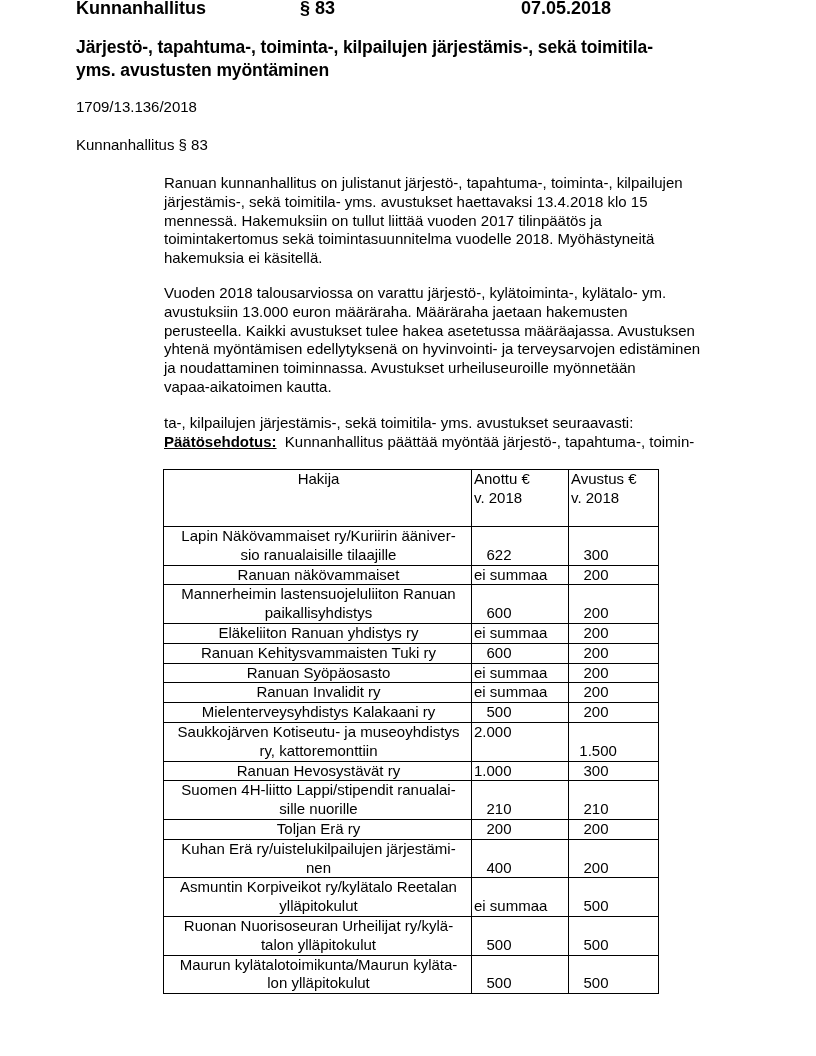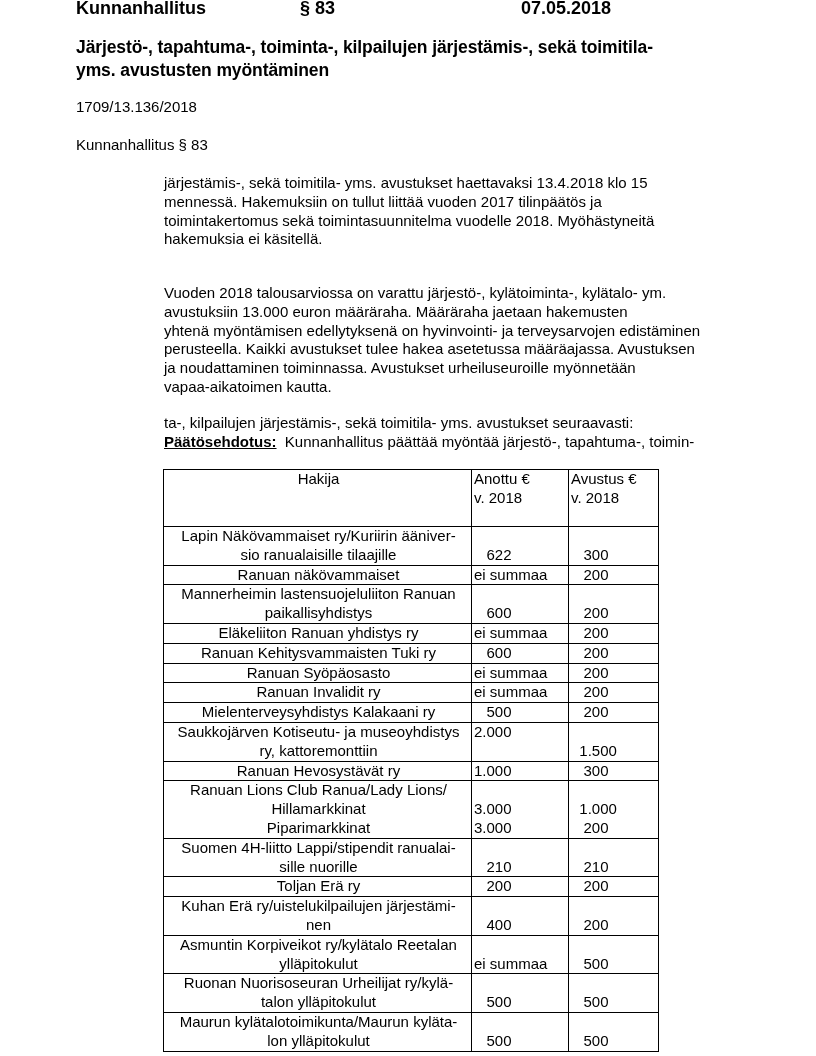--- a/index.html
+++ b/index.html
@@ -83,31 +83,32 @@
 
 <div class="title">
   <div>Järjestö-, tapahtuma-, toiminta-, kilpailujen järjestämis-, sekä toimitila-</div>
   <div>yms. avustusten myöntäminen</div>
 </div>
 
 <div class="plain" style="top:98px;">1709/13.136/2018</div>
 <div class="plain" style="top:136px;">Kunnanhallitus § 83</div>
 
 <div class="para" style="top:174px;">
+  <p>Ranuan kunnanhallitus on julistanut järjestö-, tapahtuma-, toiminta-, kilpailujen</p>
   <p>järjestämis-, sekä toimitila- yms. avustukset haettavaksi 13.4.2018 klo 15</p>
   <p>mennessä. Hakemuksiin on tullut liittää vuoden 2017 tilinpäätös ja</p>
   <p>toimintakertomus sekä toimintasuunnitelma vuodelle 2018. Myöhästyneitä</p>
   <p>hakemuksia ei käsitellä.</p>
 </div>
 
 <div class="para" style="top:284px;">
   <p>Vuoden 2018 talousarviossa on varattu järjestö-, kylätoiminta-, kylätalo- ym.</p>
   <p>avustuksiin 13.000 euron määräraha. Määräraha jaetaan hakemusten</p>
+  <p>perusteella. Kaikki avustukset tulee hakea asetetussa määräajassa. Avustuksen</p>
   <p>yhtenä myöntämisen edellytyksenä on hyvinvointi- ja terveysarvojen edistäminen</p>
-  <p>perusteella. Kaikki avustukset tulee hakea asetetussa määräajassa. Avustuksen</p>
   <p>ja noudattaminen toiminnassa. Avustukset urheiluseuroille myönnetään</p>
   <p>vapaa-aikatoimen kautta.</p>
 </div>
 
 <div class="para" style="top:414px;">
   <p>ta-, kilpailujen järjestämis-, sekä toimitila- yms. avustukset seuraavasti:</p>
   <p style="white-space:pre;"><span class="decision-label">Päätösehdotus:</span><span>  Kunnanhallitus päättää myöntää järjestö-, tapahtuma-, toimin-</span></p>
 </div>
 
 <table class="grants">
@@ -237,37 +238,20 @@
         </td>
         <td class="c2">
           <span class="num">1.000</span>
         </td>
         <td class="c3">
           <span class="num">   300</span>
         </td>
       </tr>
       <tr>
         <td class="c1">
-          <span class="cellline">Ranuan Lions Club Ranua/Lady Lions/</span>
-          <span class="cellline">Hillamarkkinat</span>
-          <span class="cellline">Piparimarkkinat</span>
-        </td>
-        <td class="c2">
-          <span class="num">​</span>
-          <span class="num">3.000</span>
-          <span class="num">3.000</span>
-        </td>
-        <td class="c3">
-          <span class="num">​</span>
-          <span class="num">  1.000</span>
-          <span class="num">   200</span>
-        </td>
-      </tr>
-      <tr>
-        <td class="c1">
           <span class="cellline">Suomen 4H-liitto Lappi/stipendit ranualai-</span>
           <span class="cellline">sille nuorille</span>
         </td>
         <td class="c2">
           <span class="num">​</span>
           <span class="num">   210</span>
         </td>
         <td class="c3">
           <span class="num">​</span>
           <span class="num">   210</span>

